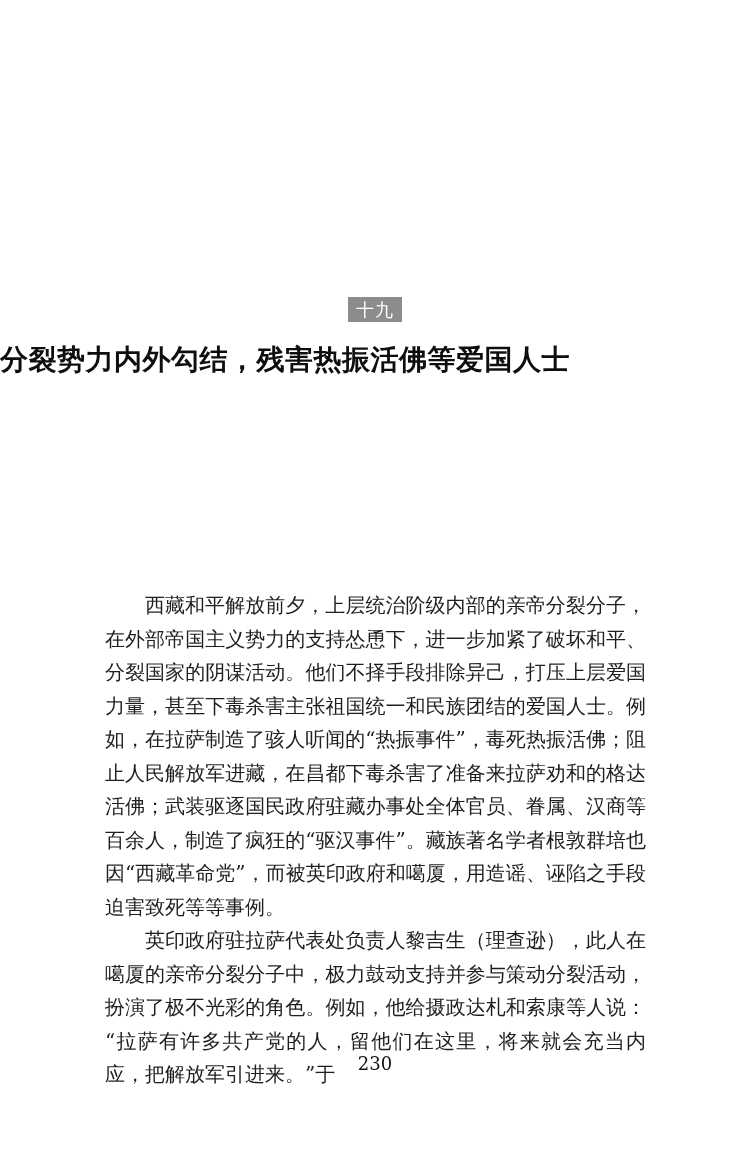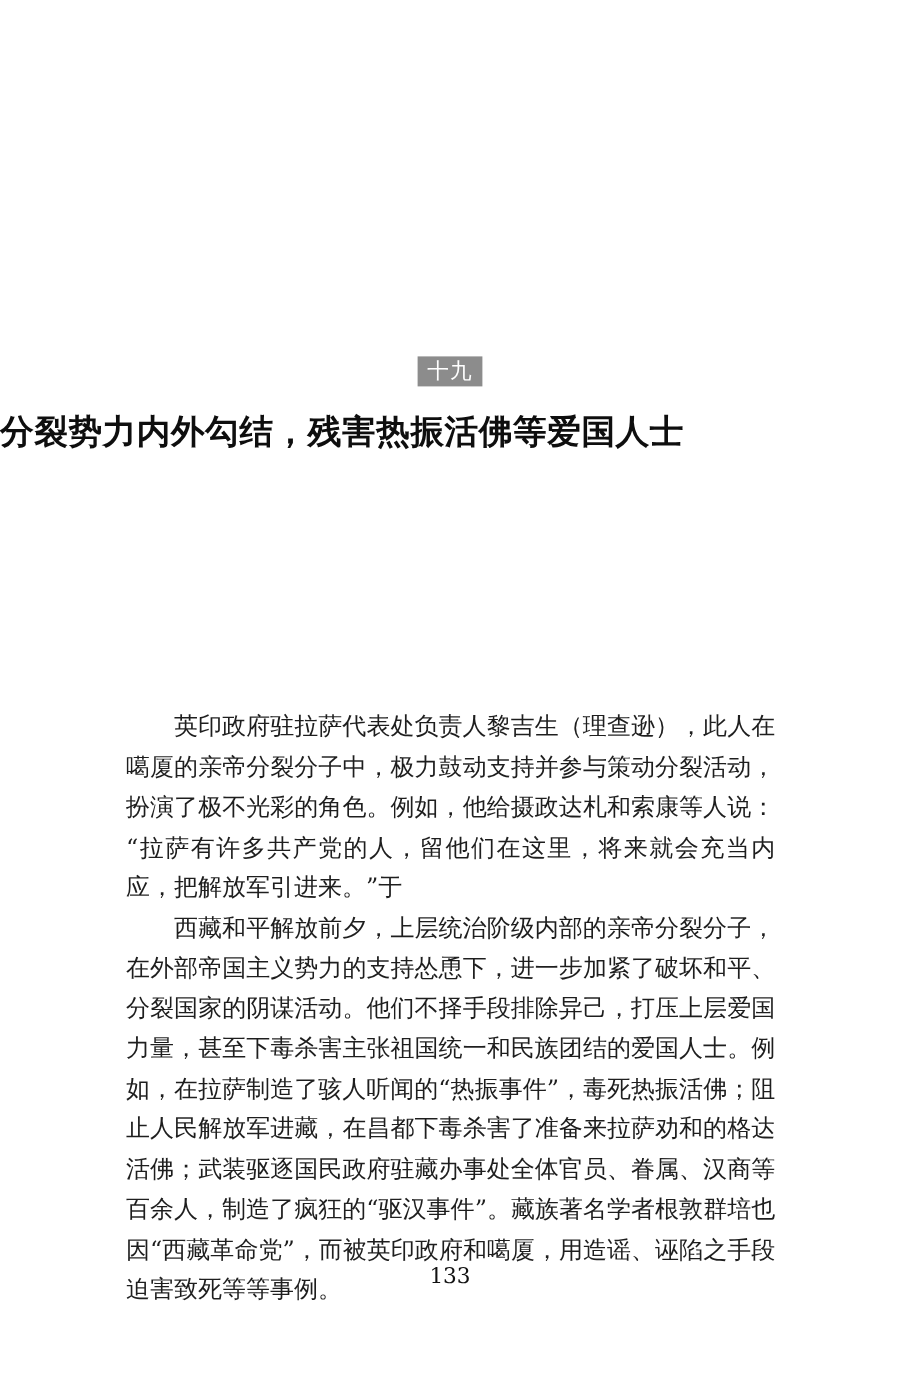--- a/index.html
+++ b/index.html
@@ -75,19 +75,19 @@
 
 <div class="page">
 
   <div class="badge-row">
     <span class="chapter-badge">十九</span>
   </div>
 
   <h1 class="chapter-title">分裂势力内外勾结，残害热振活佛等爱国人士</h1>
 
   <div class="body-text">
+    <p>西藏和平解放前夕，上层统治阶级内部的亲帝分裂分子，在外部帝国主义势力的支持怂恿下，进一步加紧了破坏和平、分裂国家的阴谋活动。他们不择手段排除异己，打压上层爱国力量，甚至下毒杀害主张祖国统一和民族团结的爱国人士。例如，在拉萨制造了骇人听闻的“热振事件”，毒死热振活佛；阻止人民解放军进藏，在昌都下毒杀害了准备来拉萨劝和的格达活佛；武装驱逐国民政府驻藏办事处全体官员、眷属、汉商等百余人，制造了疯狂的“驱汉事件”。藏族著名学者根敦群培也因“西藏革命党”，而被英印政府和噶厦，用造谣、诬陷之手段迫害致死等等事例。</p>
     <p>英印政府驻拉萨代表处负责人黎吉生（理查逊），此人在噶厦的亲帝分裂分子中，极力鼓动支持并参与策动分裂活动，扮演了极不光彩的角色。例如，他给摄政达札和索康等人说：“拉萨有许多共产党的人，留他们在这里，将来就会充当内应，把解放军引进来。”于</p>
-    <p>西藏和平解放前夕，上层统治阶级内部的亲帝分裂分子，在外部帝国主义势力的支持怂恿下，进一步加紧了破坏和平、分裂国家的阴谋活动。他们不择手段排除异己，打压上层爱国力量，甚至下毒杀害主张祖国统一和民族团结的爱国人士。例如，在拉萨制造了骇人听闻的“热振事件”，毒死热振活佛；阻止人民解放军进藏，在昌都下毒杀害了准备来拉萨劝和的格达活佛；武装驱逐国民政府驻藏办事处全体官员、眷属、汉商等百余人，制造了疯狂的“驱汉事件”。藏族著名学者根敦群培也因“西藏革命党”，而被英印政府和噶厦，用造谣、诬陷之手段迫害致死等等事例。</p>
   </div>
 
-  <div class="page-number">133</div>
+  <div class="page-number">230</div>
 
 </div>
 
 </body></html>

